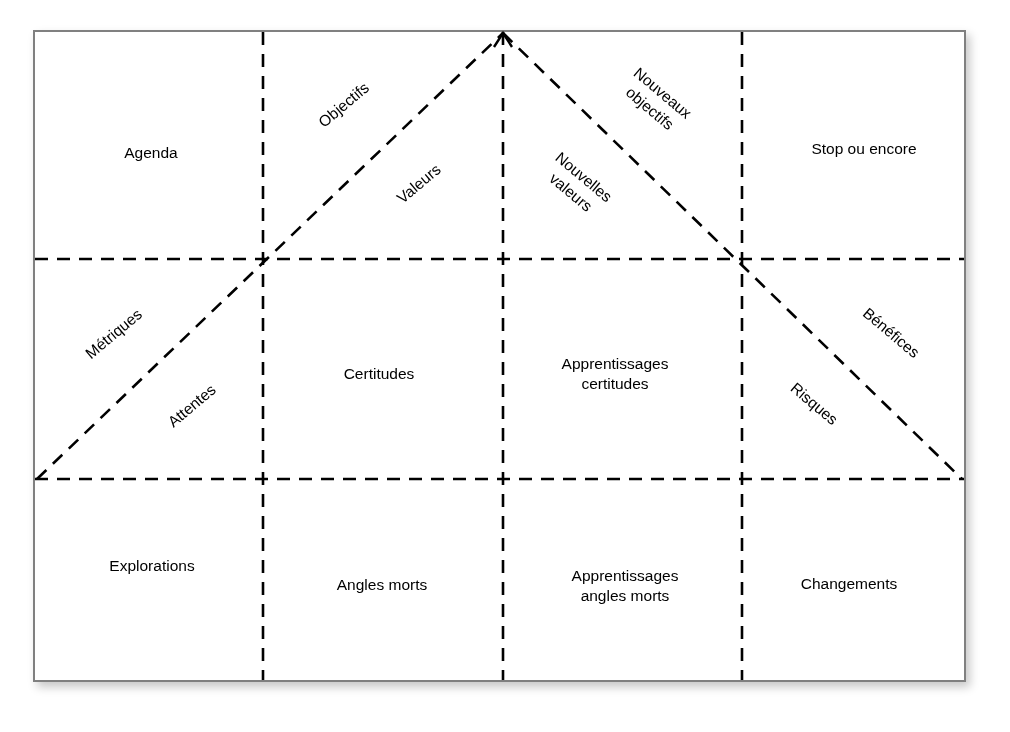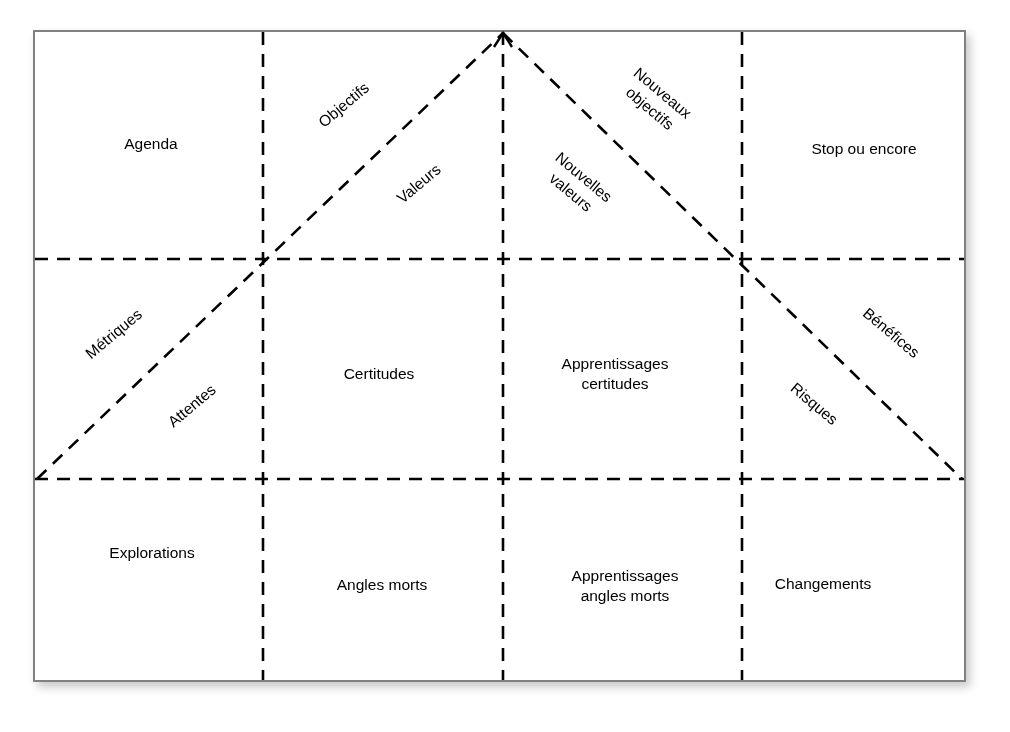--- a/index.html
+++ b/index.html
@@ -80,21 +80,21 @@
     <line x1="263" y1="32" x2="263" y2="680" stroke="#000000" stroke-width="2.6" stroke-dasharray="13 9"></line>
     <line x1="503" y1="32" x2="503" y2="680" stroke="#000000" stroke-width="2.6" stroke-dasharray="13 9"></line>
     <line x1="742" y1="32" x2="742" y2="680" stroke="#000000" stroke-width="2.6" stroke-dasharray="13 9"></line>
 
     <line x1="37" y1="479" x2="503" y2="33" stroke="#000000" stroke-width="2.6" stroke-dasharray="13 9"></line>
     <line x1="503" y1="33" x2="962" y2="479" stroke="#000000" stroke-width="2.6" stroke-dasharray="13 9"></line>
 
     <path d="M 494 47 L 503 33 L 512 47" fill="none" stroke="#000000" stroke-width="2.4"></path>
   </svg>
 
-  <div class="cell-label" style="left:151px; top:144px;">Agenda</div>
+  <div class="cell-label" style="left:151px; top:153px;">Agenda</div>
 
   <div class="cell-label" style="left:849px; top:149px;margin-left:15px;">Stop ou encore</div>
 
   <div class="rot-label rot-up" style="left:344px; top:105px;">Objectifs</div>
 
   <div class="rot-label rot-up" style="left:419px; top:184px;">Valeurs</div>
 
   <div class="rot-label rot-down" style="left:656px; top:101px;">Nouveaux
 objectifs</div>
 
@@ -107,22 +107,22 @@
 
   <div class="cell-label" style="left:379px; top:374px;">Certitudes</div>
 
   <div class="cell-label" style="left:615px; top:374px;">Apprentissages
 certitudes</div>
 
   <div class="rot-label rot-down" style="left:891px; top:333px;">Bénéfices</div>
 
   <div class="rot-label rot-down" style="left:814px; top:404px;">Risques</div>
 
-  <div class="cell-label" style="left:152px; top:553px;">Explorations</div>
+  <div class="cell-label" style="left:152px; top:566px;">Explorations</div>
 
   <div class="cell-label" style="left:382px; top:585px;">Angles morts</div>
 
   <div class="cell-label" style="left:625px; top:586px;">Apprentissages
 angles morts</div>
 
-  <div class="cell-label" style="left:823px; top:584px;">Changements</div>
+  <div class="cell-label" style="left:849px; top:584px;">Changements</div>
 
 </div>
 
 </body></html>

